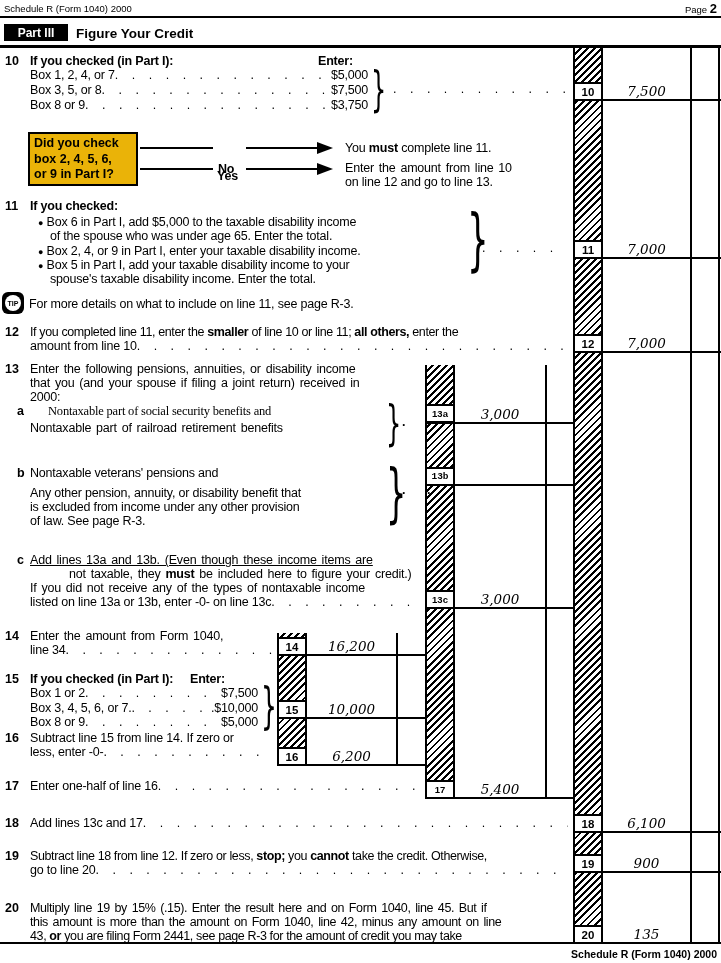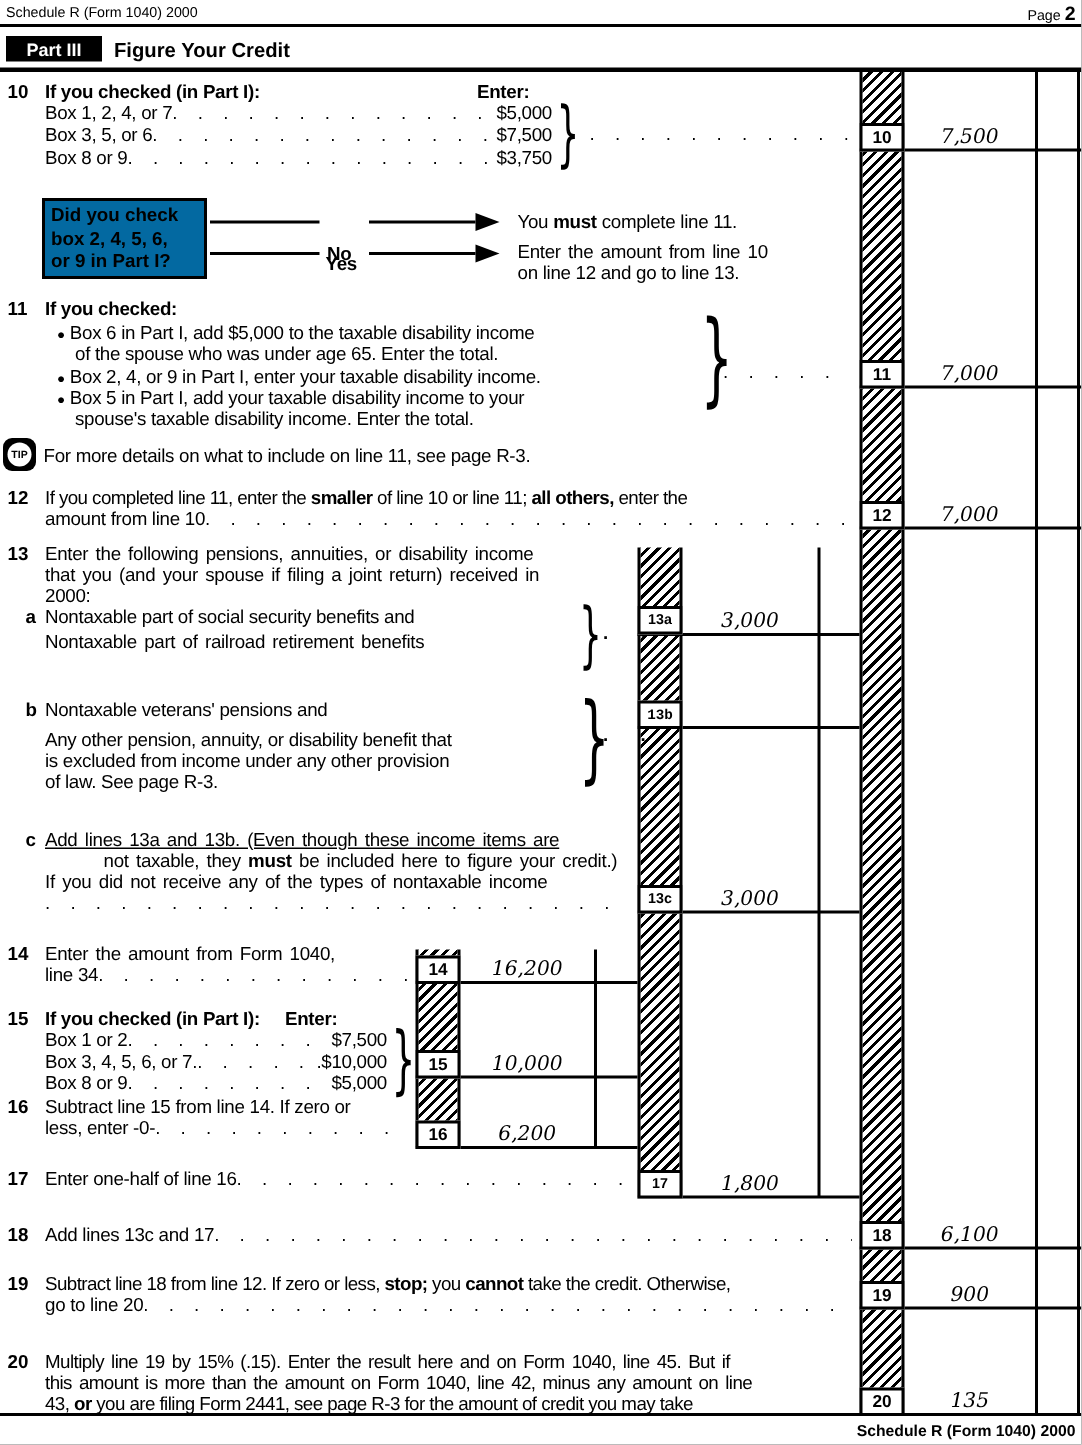--- a/index.html
+++ b/index.html
@@ -22,21 +22,21 @@
   .amt{position:absolute;text-align:center;font-family:"DejaVu Serif",serif;
        font-style:italic;font-size:13.5px;line-height:16px;}
   .dotfill{flex:1 1 auto;overflow:hidden;white-space:nowrap;letter-spacing:5px;}
   .dotsw{letter-spacing:5px;white-space:nowrap;overflow:hidden;}
   .dots2{letter-spacing:9px;font-weight:bold;}
   .flexrow{display:flex;align-items:baseline;}
   .brace{position:absolute;font-family:"DejaVu Sans",sans-serif;font-weight:normal;
          transform:scaleX(.5);transform-origin:0 0;line-height:1;}
   .arrowhead{position:absolute;width:0;height:0;border-top:6.5px solid transparent;
              border-bottom:6.5px solid transparent;border-left:16px solid #000;}
-  .qbox{position:absolute;box-sizing:border-box;border:2.5px solid #000;background:#0369a1;
+  .qbox{position:absolute;box-sizing:border-box;border:2.5px solid #000;background:#eab308;
         padding:2px 4px;font-weight:bold;font-size:12.5px;line-height:15.5px;white-space:nowrap;}
   .badge{position:absolute;background:#000;color:#fff;font-weight:bold;font-size:12px;
          display:flex;align-items:center;justify-content:center;}
   .lnum{position:absolute;font-weight:bold;font-size:12.5px;}
 </style>
 </head>
 <body>
 
 <div class="page">
 
@@ -77,21 +77,21 @@
   <div class="lnum" style="left:5px;top:54px;">10</div>
   <div class="abs t b" style="left:30px;top:54px;">If you checked (in Part I):</div>
   <div class="abs t b" style="left:318px;top:54px;">Enter:</div>
   <div class="abs" style="left:30px;top:68px;width:338px;">
     <div class="t flexrow" style="height:15px;">
       <span>Box 1, 2, 4, or 7</span>
       <span class="dotfill">. . . . . . . . . . . . . . . . . . . . . . . . . . . . . . . . . . . . . . . . . . . . . . . . . . . . . . . .</span>
       <span>$5,000</span>
     </div>
     <div class="t flexrow" style="height:15px;">
-      <span>Box 3, 5, or 6</span>
+      <span>Box 3, 5, or 8</span>
       <span class="dotfill">. . . . . . . . . . . . . . . . . . . . . . . . . . . . . . . . . . . . . . . . . . . . . . . . . . . . . . . .</span>
       <span>$7,500</span>
     </div>
     <div class="t flexrow" style="height:15px;">
       <span>Box 8 or 9</span>
       <span class="dotfill">. . . . . . . . . . . . . . . . . . . . . . . . . . . . . . . . . . . . . . . . . . . . . . . . . . . . . . . .</span>
       <span>$3,750</span>
     </div>
   </div>
   <div class="brace" style="left:371px;top:65px;font-size:48px;">}</div>
@@ -156,21 +156,21 @@
   </div>
   <div class="numbox" style="left:573px;top:334px;">12</div>
   <div class="amt" style="left:603px;top:335px;width:87px;">7,000</div>
 
   <div class="lnum" style="left:5px;top:362px;">13</div>
   <div class="abs t just" style="left:30px;top:362px;">Enter the following pensions, annuities, or disability income</div>
   <div class="abs t just" style="left:30px;top:376px;">that you (and your spouse if filing a joint return) received in</div>
   <div class="abs t" style="left:30px;top:390px;">2000:</div>
 
   <div class="lnum" style="left:17px;top:404px;">a</div>
-  <div class="abs t" style="left:30px;top:404px;">Nontaxable part of social security benefits and</div>
+  <div class="abs t" style="left:48px;top:404px;font-family:Liberation Serif, serif;">Nontaxable part of social security benefits and</div>
   <div class="abs t just" style="left:30px;top:421px;">Nontaxable part of railroad retirement benefits</div>
   <div class="brace" style="left:386px;top:399px;font-size:48px;">}</div>
   <div class="abs t dots2" style="left:402px;top:415px;">. .</div>
   <div class="numbox sm" style="left:425px;top:404px;">13a</div>
   <div class="amt" style="left:455px;top:406px;width:90px;">3,000</div>
 
   <div class="lnum" style="left:17px;top:466px;">b</div>
   <div class="abs t" style="left:30px;top:466px;">Nontaxable veterans' pensions and</div>
   <div class="abs t" style="left:30px;top:486px;">Any other pension, annuity, or disability benefit that</div>
   <div class="abs t" style="left:30px;top:500px;">is excluded from income under any other provision</div>
@@ -179,20 +179,21 @@
   <div class="abs t dots2" style="left:402px;top:483px;">. .</div>
   <div class="numbox sm" style="left:425px;top:467px;font-family:Liberation Mono, monospace;">13b</div>
 
   <div class="lnum" style="left:17px;top:553px;">c</div>
   <div class="abs t just" style="left:30px;top:553px;text-decoration:underline;">Add lines 13a and 13b. (Even though these income items are</div>
   <div class="abs t just" style="left:30px;top:567px;padding-left:39px;">
     <span>not taxable, they </span><b>must</b><span> be included here to figure your credit.)</span>
   </div>
   <div class="abs t just" style="left:30px;top:581px;">If you did not receive any of the types of nontaxable income</div>
   <div class="abs t flexrow" style="left:30px;top:595px;width:390px;">
+    <span>listed on line 13a or 13b, enter -0- on line 13c</span>
     <span class="dotfill">. . . . . . . . . . . . . . . . . . . . . . . . . . . . . . . . . . . . . . . . . . . . . . . . . . . . . . . .</span>
   </div>
   <div class="numbox sm" style="left:425px;top:590px;">13c</div>
   <div class="amt" style="left:455px;top:591px;width:90px;">3,000</div>
 
   <div class="lnum" style="left:5px;top:629px;">14</div>
   <div class="abs t just" style="left:30px;top:629px;">Enter the amount from Form 1040,</div>
   <div class="abs t flexrow" style="left:30px;top:643px;width:243px;">
     <span>line 34</span>
     <span class="dotfill">. . . . . . . . . . . . . . . . . . . . . . . . . . . . . . . . . . . . . . . . . . . . . . . . . . . . . . . .</span>
@@ -232,21 +233,21 @@
   </div>
   <div class="numbox" style="left:277px;top:747px;">16</div>
   <div class="amt" style="left:307px;top:748px;width:89px;text-align:center;">6,200</div>
 
   <div class="lnum" style="left:5px;top:779px;">17</div>
   <div class="abs t flexrow" style="left:30px;top:779px;width:390px;">
     <span>Enter one-half of line 16</span>
     <span class="dotfill">. . . . . . . . . . . . . . . . . . . . . . . . . . . . . . . . . . . . . . . . . . . . . . . . . . . . . . . .</span>
   </div>
   <div class="numbox sm" style="left:425px;top:780px;">17</div>
-  <div class="amt" style="left:455px;top:781px;width:90px;">1,800</div>
+  <div class="amt" style="left:455px;top:781px;width:90px;">5,400</div>
 
   <div class="lnum" style="left:5px;top:816px;">18</div>
   <div class="abs t flexrow" style="left:30px;top:816px;width:538px;">
     <span>Add lines 13c and 17</span>
     <span class="dotfill">. . . . . . . . . . . . . . . . . . . . . . . . . . . . . . . . . . . . . . . . . . . . . . . . . . . . . . . .</span>
   </div>
   <div class="numbox" style="left:573px;top:814px;">18</div>
   <div class="amt" style="left:603px;top:815px;width:87px;">6,100</div>
 
   <div class="lnum" style="left:5px;top:849px;">19</div>

